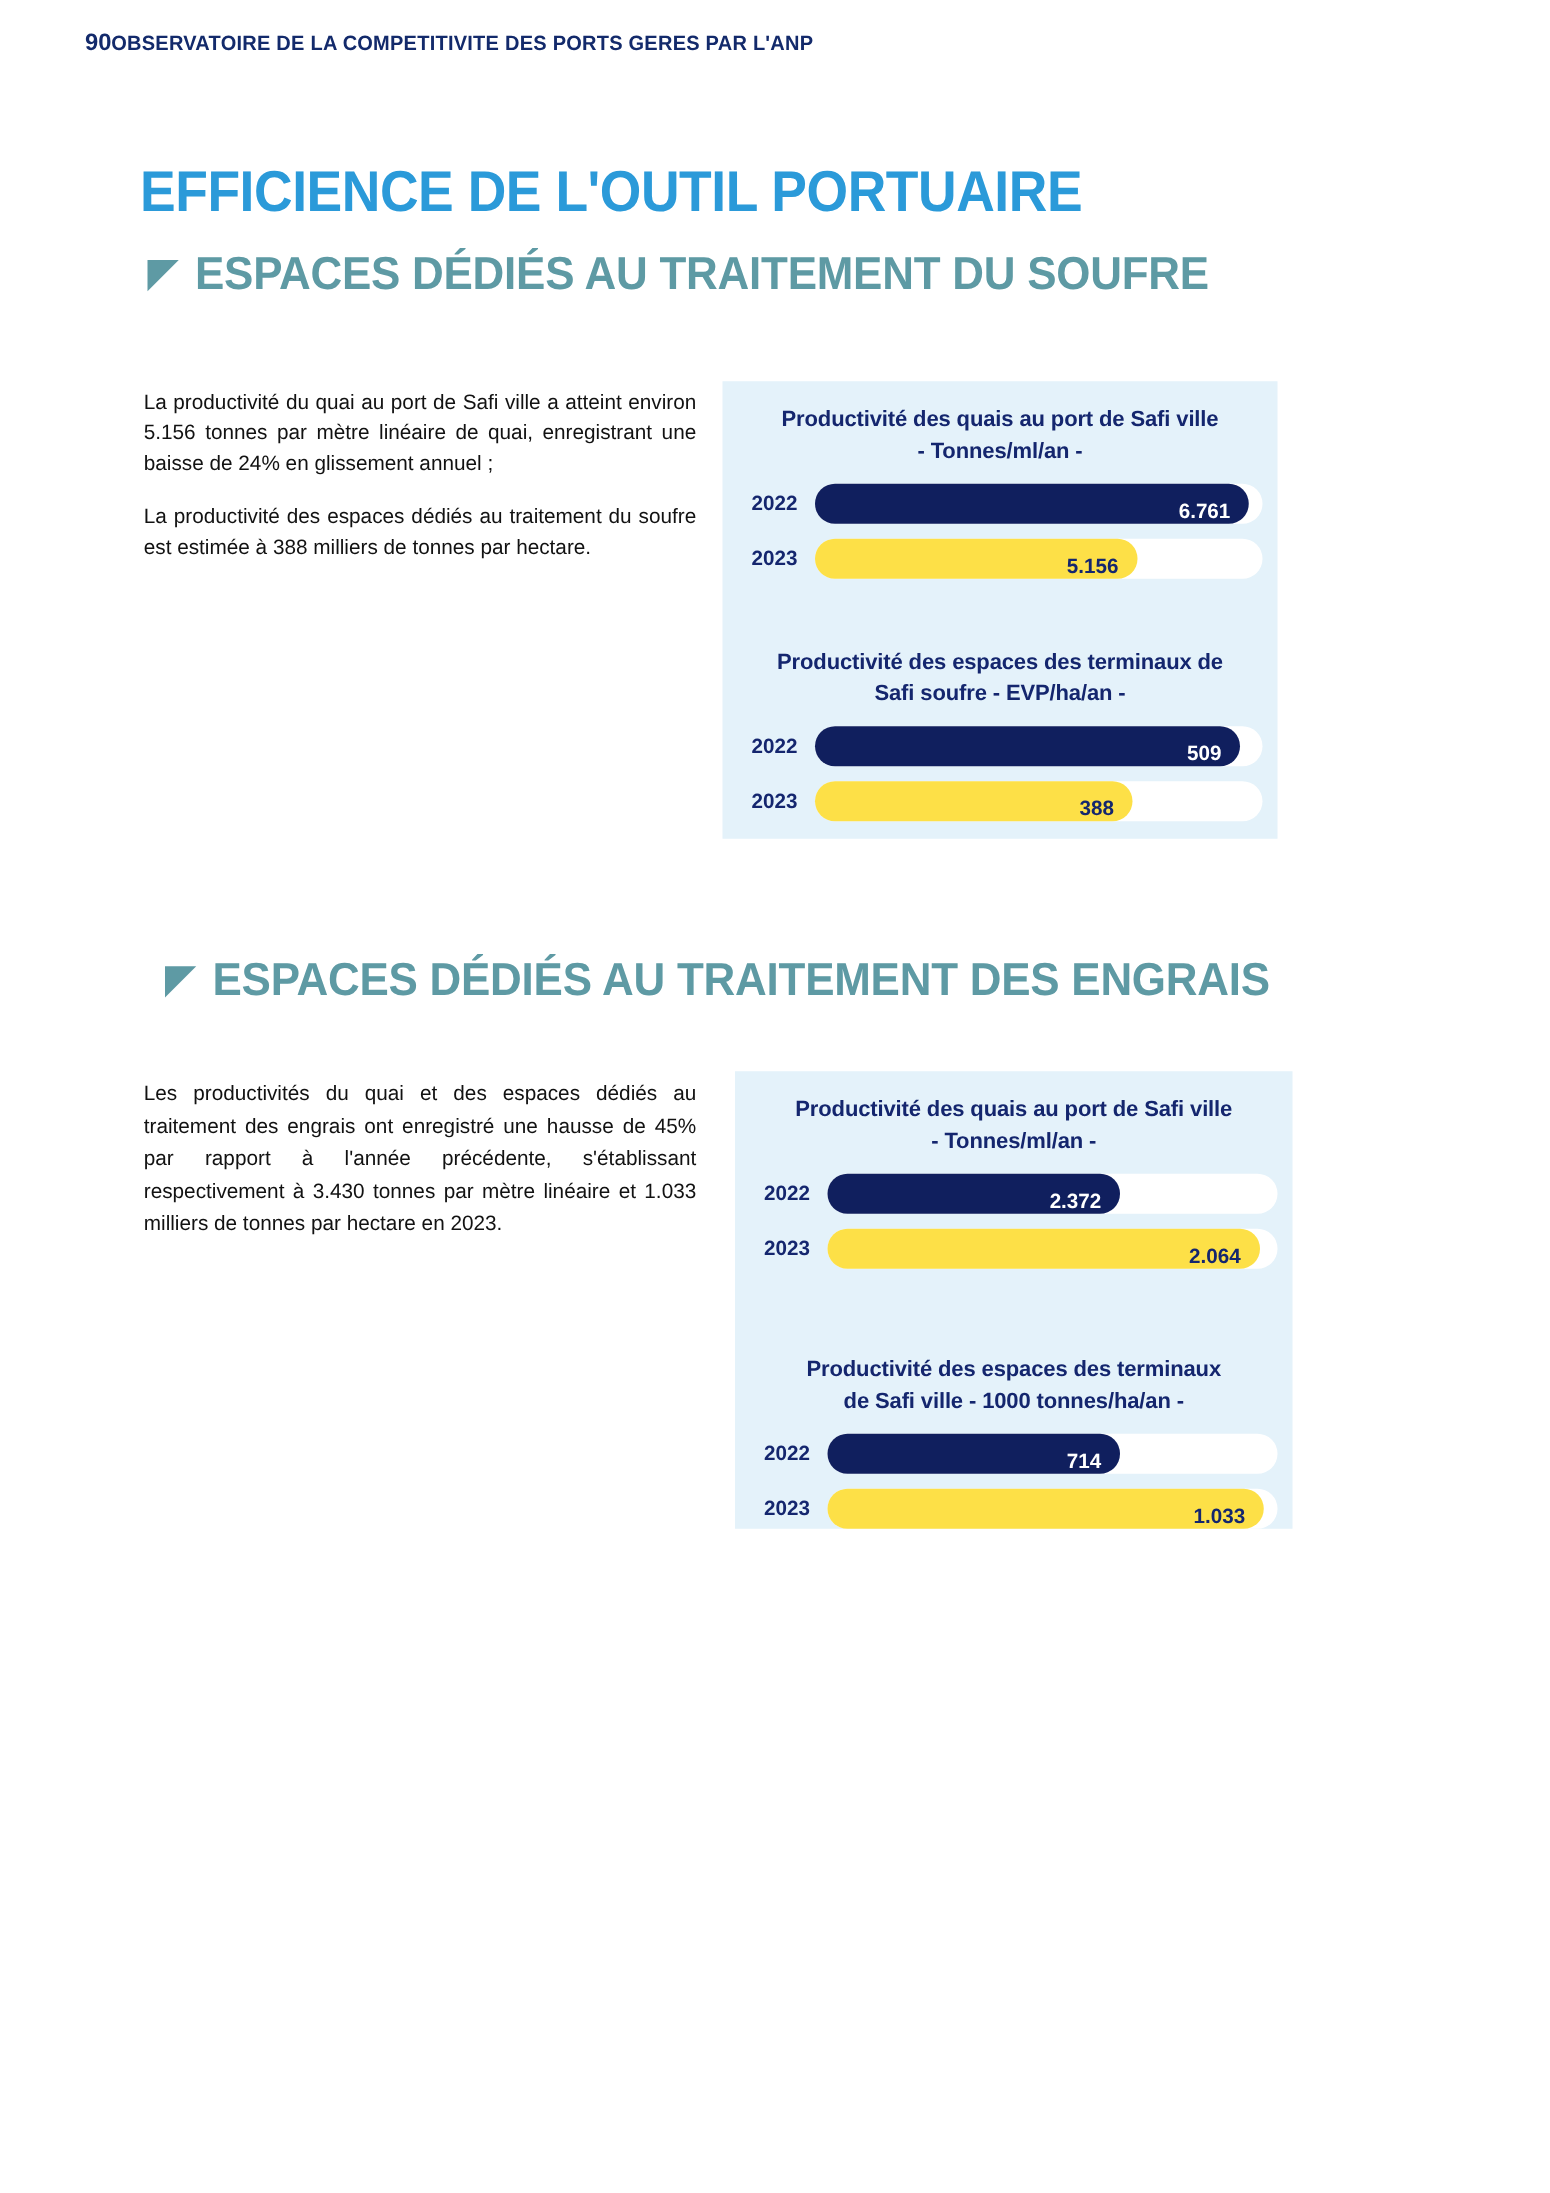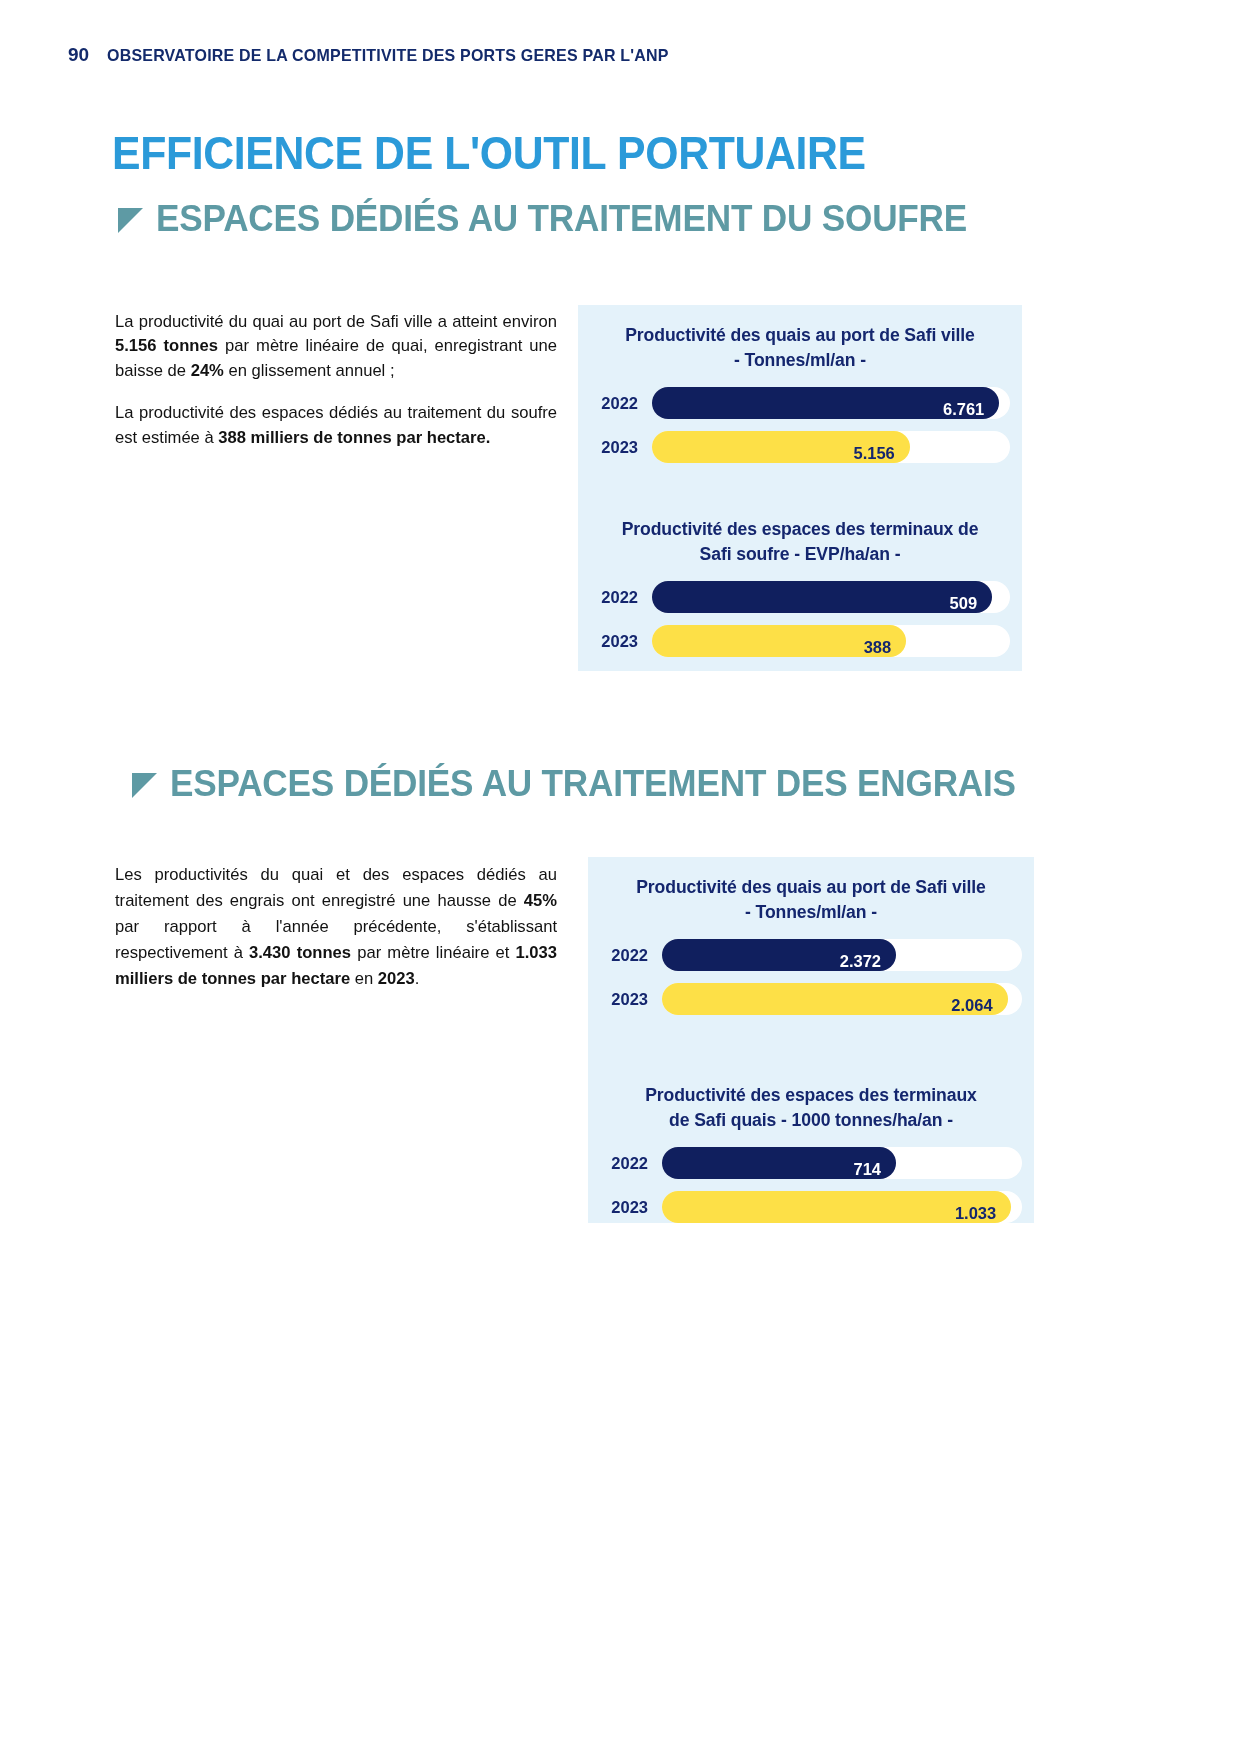--- a/index.html
+++ b/index.html
@@ -10,24 +10,23 @@
     background: #ffffff;
     font-family: "Liberation Sans", sans-serif;
     position: relative;
     overflow: hidden;
   }
 
   
   .page-header {
     position: absolute;
     left: 68px;
-    top: 44px;
+    top: 24px;
     display: flex;
     align-items: baseline;
-    gap: 18px;
     white-space: nowrap;
   }
   .page-num {
     font-size: 19px;
     font-weight: bold;
     color: #132a6b;
     letter-spacing: 0px;
   }
   .header-title {
     font-size: 16.5px;
@@ -85,21 +84,21 @@
 
   .para {
     font-size: 16.6px;
     line-height: 24.4px;
     color: #121212;
     text-align: justify;
     margin: 0 0 18px 0;
     font-family: "Liberation Sans", sans-serif;
   }
   .para:last-child { margin-bottom: 0; }
-  .para b { font-weight: bold; }
+  .para b { font-weight: normal; }
   #sec2-text .para { line-height: 26px; }
 
   
   .panel {
     position: absolute;
     background: #e4f2fa;
   }
   #panel1 { left: 578px; top: 305px; width: 444px; height: 366px; }
   #panel2 { left: 588px; top: 857px; width: 446px; height: 366px; }
 
@@ -266,21 +265,21 @@
             <span class="bar-value">2.064</span>
           </div>
         </div>
       </div>
     </div>
   </div>
 
   <div class="chart-block" style="padding-top:68px;">
     <div class="chart-title">
       <span>Productivité des espaces des terminaux</span>
-      <span class="l2">de Safi quais - 1000 tonnes/ha/an -</span>
+      <span class="l2">de Safi ville - 1000 tonnes/ha/an -</span>
     </div>
     <div class="bars">
       <div class="bar-row">
         <span class="bar-year">2022</span>
         <div class="bar-track">
           <div class="bar-fill navy" style="width: 65%;">
             <span class="bar-value">714</span>
           </div>
         </div>
       </div>

